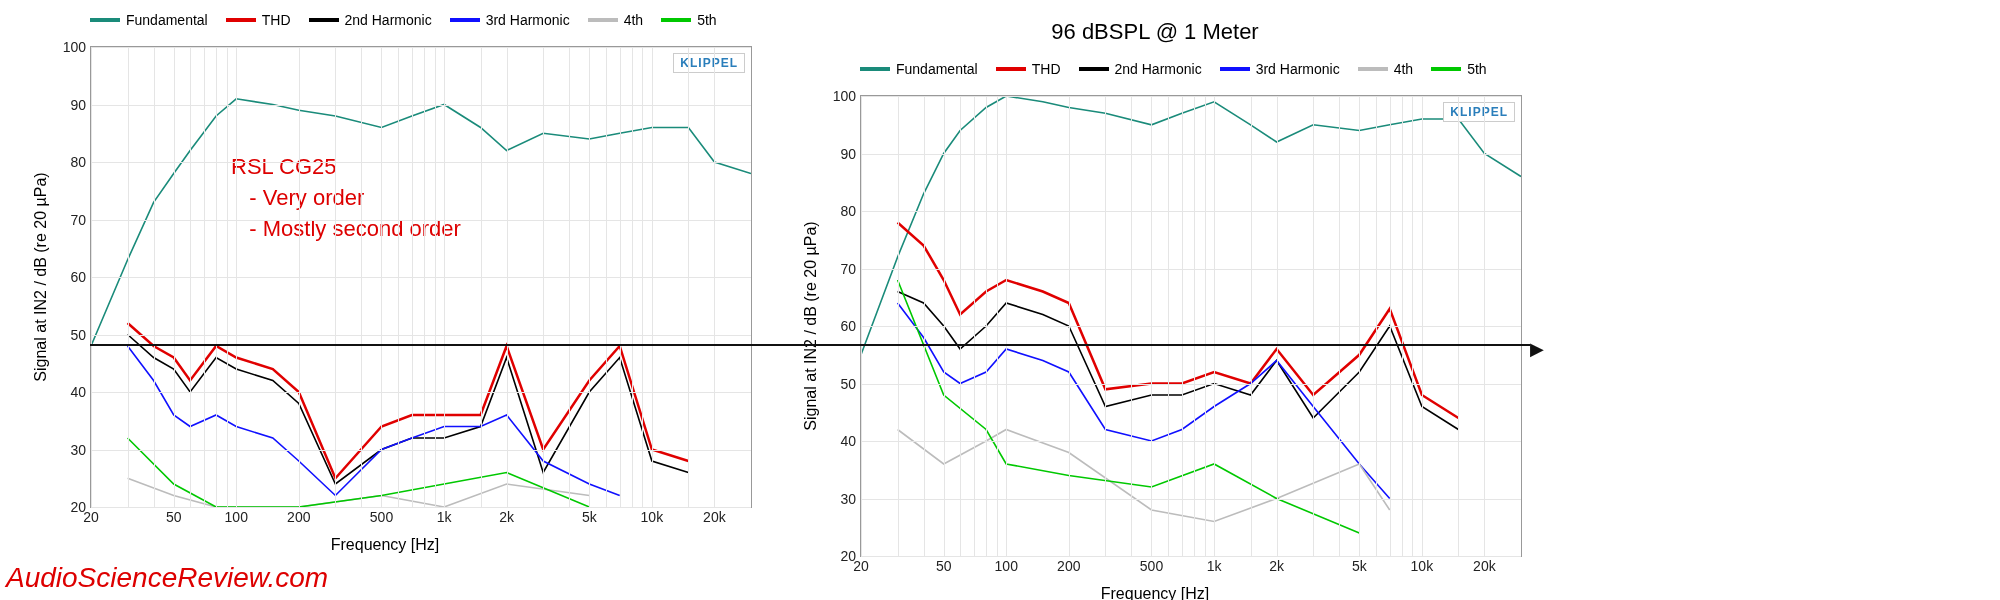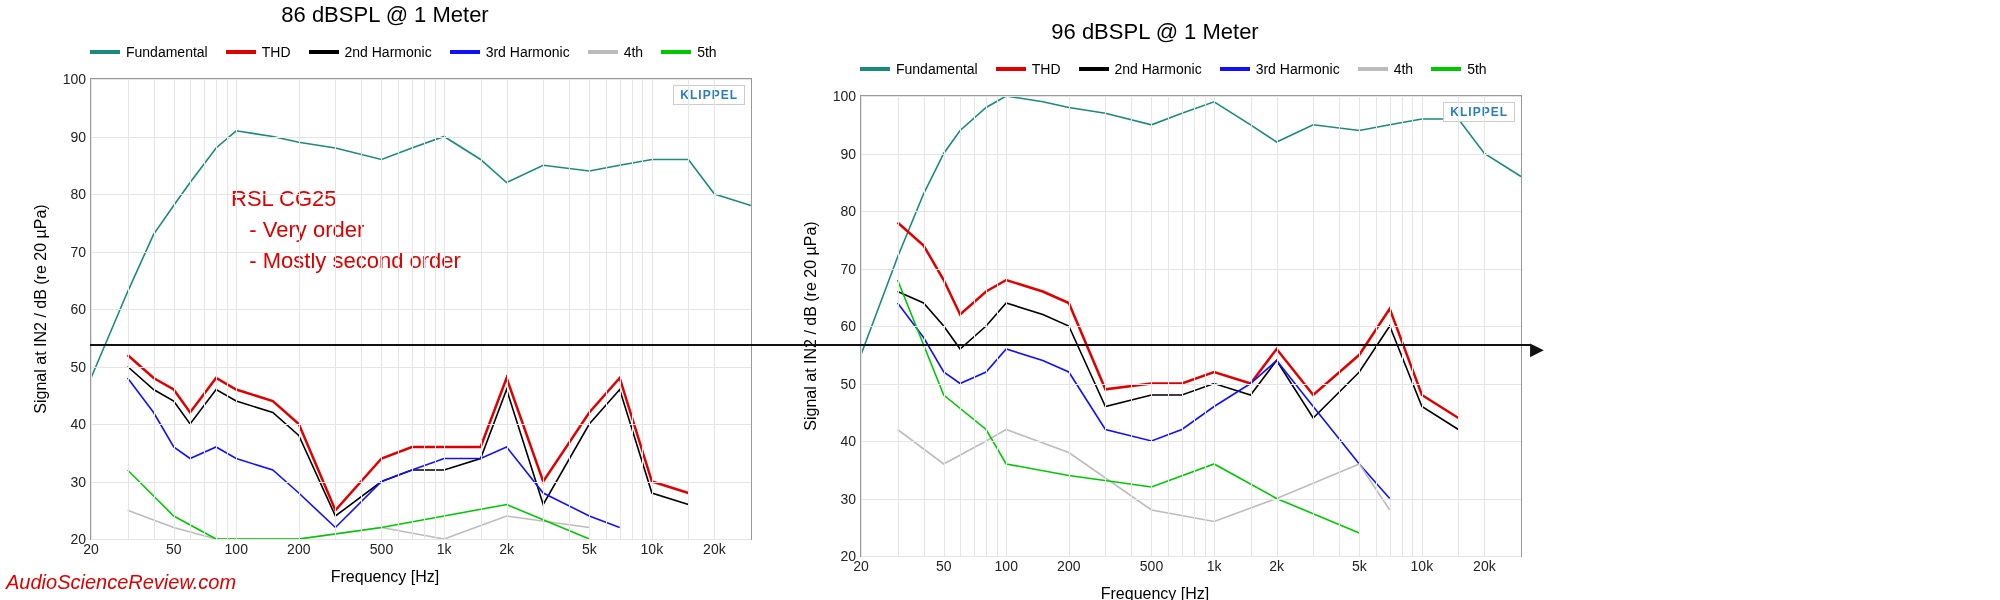--- a/index.html
+++ b/index.html
@@ -13,30 +13,29 @@
 .plot-box { position: relative; width: 660px; height: 460px; margin-left: 70px; border: 1px solid #999; }
 .grid-v, .grid-h { position: absolute; background: #e5e5e5; }
 .grid-v { top: 0; bottom: 0; width: 1px; }
 .grid-h { left: 0; right: 0; height: 1px; }
 .yaxis-tick { position: absolute; right: 665px; width: 50px; text-align: right; font-size: 14px; transform: translateY(-50%); color: #222; }
 .xaxis-tick { position: absolute; top: 462px; font-size: 14px; transform: translateX(-50%); color: #222; }
 .yaxis-label { position: absolute; left: -50px; top: 50%; transform: translate(-50%,-50%) rotate(-90deg); font-size: 16px; white-space: nowrap; }
 .xaxis-label { text-align: center; font-size: 16px; margin-top: 28px; }
 .annot { position: absolute; color: #d00; font-size: 22px; line-height: 1.4; }
 .watermark { position: absolute; right: 6px; top: 6px; font-size: 12px; color: #2a7ebb; border: 1px solid #ccc; padding: 2px 6px; background: #fff; font-weight: bold; letter-spacing: 1px; }
-.footer { position: absolute; left: 6px; bottom: 6px; color: #d00; font-size: 20px; font-style: italic; }
+.footer { position: absolute; left: 6px; bottom: 6px; color: #d00; font-size: 28px; font-style: italic; }
 .ref-line { position: absolute; left: 90px; top: 344px; width: 1440px; height: 2px; background: #111; }
 .ref-arrow { position: absolute; left: 1530px; top: 338px; font-size: 18px; color: #111; }
 svg.plot-svg { position: absolute; left: 0; top: 0; }
 </style>
 </head>
 <body>
 
 <div id="panel-left" class="chart-panel">
-  <div class="chart-title">86 dBSPL @ 1 Meter</div>
   <div class="legend">
       <div class="legend-item">
         <div class="legend-swatch" style="background: rgb(26, 139, 122);"></div>
         <span>Fundamental</span>
       </div>
       <div class="legend-item">
         <div class="legend-swatch" style="background: rgb(224, 0, 0);"></div>
         <span>THD</span>
       </div>
       <div class="legend-item">

